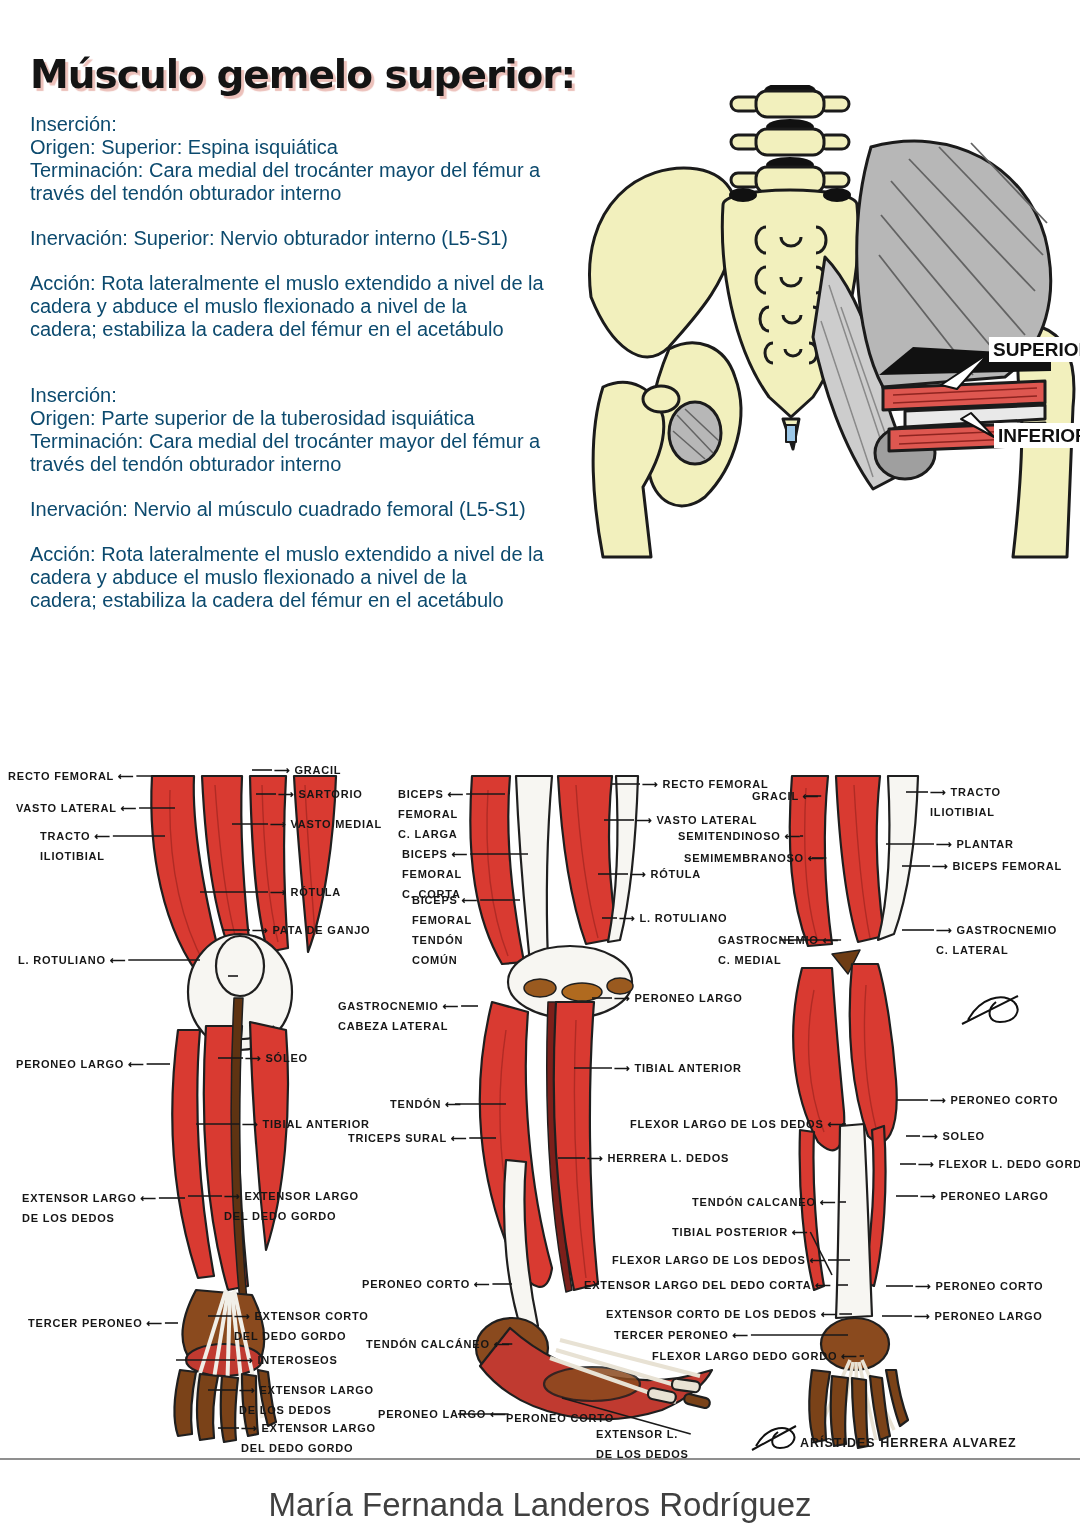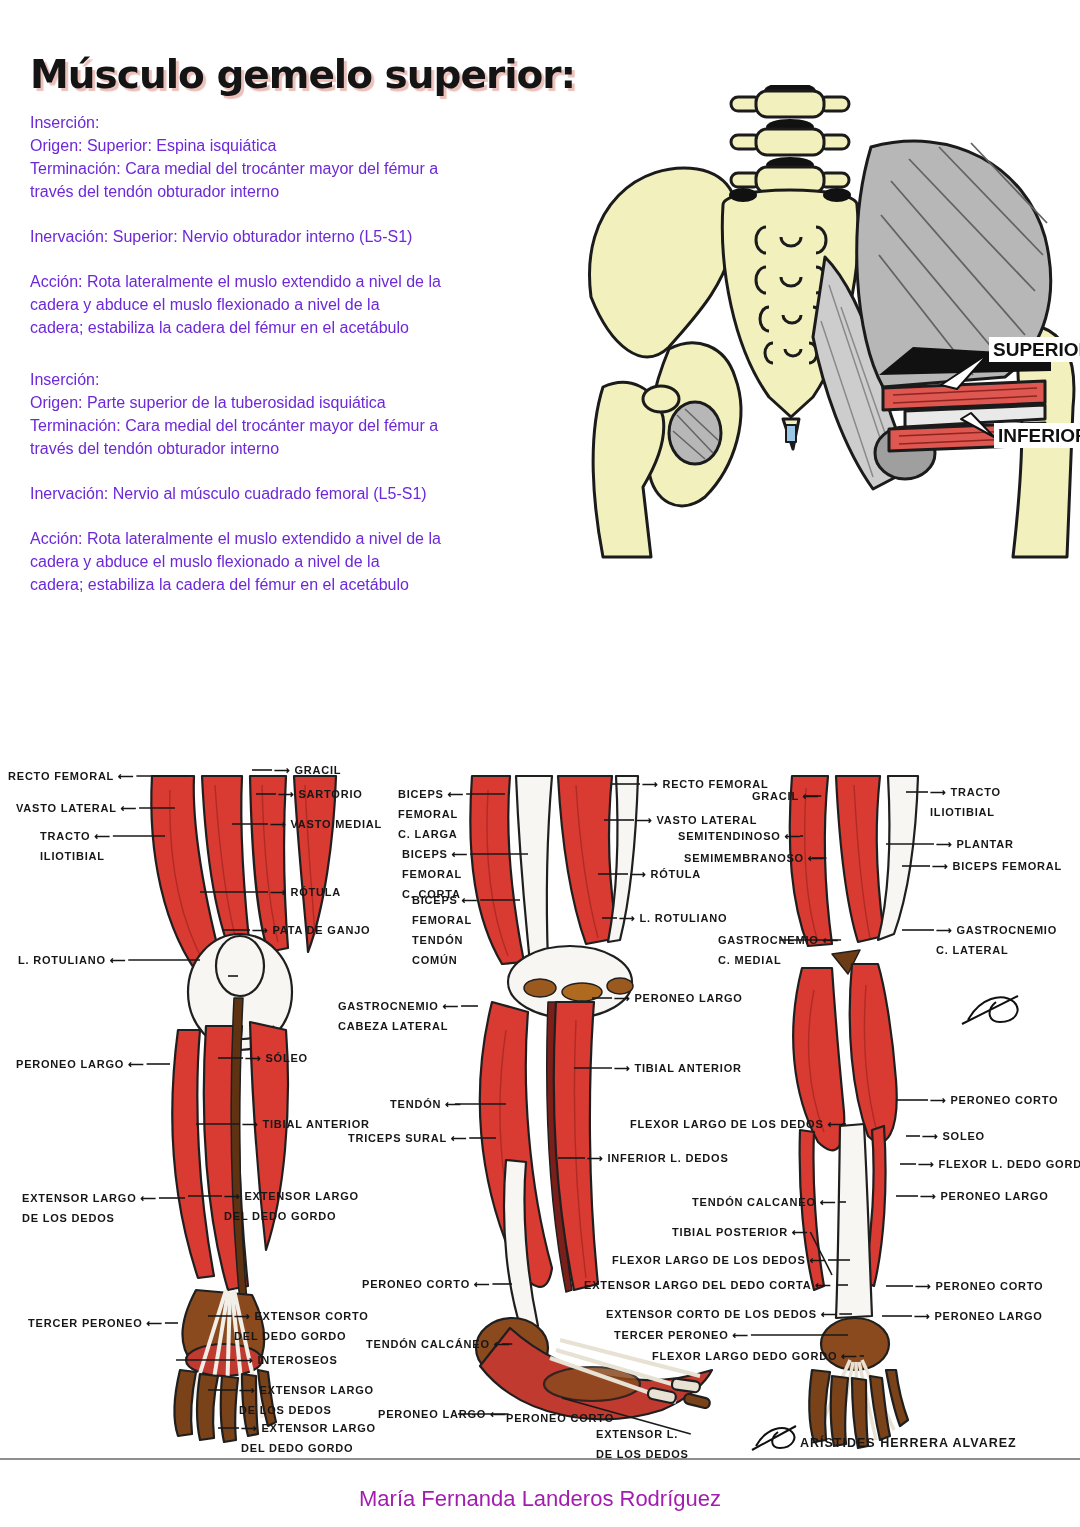--- a/index.html
+++ b/index.html
@@ -4,35 +4,35 @@
 <style>
   html,body{margin:0;padding:0;background:#ffffff;}
   #page{position:relative;width:1080px;height:1527px;background:#ffffff;overflow:hidden;
         font-family:"Liberation Sans",sans-serif;}
   
   .section{position:absolute;left:30px;width:580px;}
   #section-0{top:52px;}
   #section-1{top:368px;}
   .section h2{margin:0 0 14px 0;font-size:39px;font-weight:700;letter-spacing:-1px;color:#141414;
       text-shadow:3px 3px 1px #ecc0ba;font-family:"DejaVu Sans",sans-serif;}
-  .section p{margin:0 0 22px 0;font-size:16px;line-height:23px;color:#6d28d9;white-space:pre-line;
+  .section p{margin:16px 0 22px 0;font-size:20px;line-height:23px;color:#0c4a6e;white-space:pre-line;
       font-family:"Liberation Sans",sans-serif;}
   
   #pelvis-figure{position:absolute;left:573px;top:85px;width:507px;height:477px;}
   
   #legs-panel{position:absolute;left:0;top:730px;width:1080px;height:728px;border-bottom:2px solid #8f8f8f;}
   #legs-art,#leader-lines{position:absolute;left:0;top:0;width:1080px;height:728px;}
   #leader-lines{pointer-events:none;}
   .mlabel{position:absolute;font-size:11px;font-weight:700;letter-spacing:.8px;color:#161616;
       line-height:20px;white-space:pre;font-family:"Liberation Sans",sans-serif;}
   #legs-signature{position:absolute;left:800px;top:706px;font-size:12.5px;font-weight:700;
       letter-spacing:1px;color:#161616;}
   
-  #footer{position:absolute;left:0;top:1486px;width:1080px;text-align:center;font-size:22px;
-      color:#a21caf;font-family:"Liberation Sans",sans-serif;}
+  #footer{position:absolute;left:0;top:1486px;width:1080px;text-align:center;font-size:33px;
+      color:#404040;font-family:"Liberation Sans",sans-serif;}
 </style>
 </head>
 <body>
 
 <div id="page">
 
   <div class="section" id="section-0">
     <h2>Músculo gemelo superior:</h2>
     <p>Inserción:
 Origen: Superior: Espina isquiática
@@ -363,21 +363,21 @@
         <div class="mlabel" style="left: 362px; top: 544px;"><div>PERONEO CORTO ⟵</div></div>
         <div class="mlabel" style="left: 366px; top: 604px;"><div>TENDÓN CALCÁNEO ⟵</div></div>
         <div class="mlabel" style="left: 378px; top: 674px;"><div>PERONEO LARGO ⟵</div></div>
         <div class="mlabel" style="left: 506px; top: 678px;"><div>PERONEO CORTO</div></div>
         <div class="mlabel" style="left: 642px; top: 44px;"><div>⟶ RECTO FEMORAL</div></div>
         <div class="mlabel" style="left: 636px; top: 80px;"><div>⟶ VASTO LATERAL</div></div>
         <div class="mlabel" style="left: 630px; top: 134px;"><div>⟶ RÓTULA</div></div>
         <div class="mlabel" style="left: 619px; top: 178px;"><div>⟶ L. ROTULIANO</div></div>
         <div class="mlabel" style="left: 614px; top: 258px;"><div>⟶ PERONEO LARGO</div></div>
         <div class="mlabel" style="left: 614px; top: 328px;"><div>⟶ TIBIAL ANTERIOR</div></div>
-        <div class="mlabel" style="left: 587px; top: 418px;"><div>⟶ INFERIOR L. DEDOS</div></div>
+        <div class="mlabel" style="left: 587px; top: 418px;"><div>⟶ HERRERA L. DEDOS</div></div>
         <div class="mlabel" style="left: 596px; top: 694px;"><div>EXTENSOR L.</div><div>DE LOS DEDOS</div></div>
         <div class="mlabel" style="left: 752px; top: 56px;"><div>GRACIL ⟵</div></div>
         <div class="mlabel" style="left: 678px; top: 96px;"><div>SEMITENDINOSO ⟵</div></div>
         <div class="mlabel" style="left: 684px; top: 118px;"><div>SEMIMEMBRANOSO ⟵</div></div>
         <div class="mlabel" style="left: 718px; top: 200px;"><div>GASTROCNEMIO ⟵</div><div>C. MEDIAL</div></div>
         <div class="mlabel" style="left: 630px; top: 384px;"><div>FLEXOR LARGO DE LOS DEDOS ⟵</div></div>
         <div class="mlabel" style="left: 692px; top: 462px;"><div>TENDÓN CALCANEO ⟵</div></div>
         <div class="mlabel" style="left: 672px; top: 492px;"><div>TIBIAL POSTERIOR ⟵</div></div>
         <div class="mlabel" style="left: 612px; top: 520px;"><div>FLEXOR LARGO DE LOS DEDOS ⟵</div></div>
         <div class="mlabel" style="left: 584px; top: 545px;"><div>EXTENSOR LARGO DEL DEDO CORTA ⟵</div></div>

